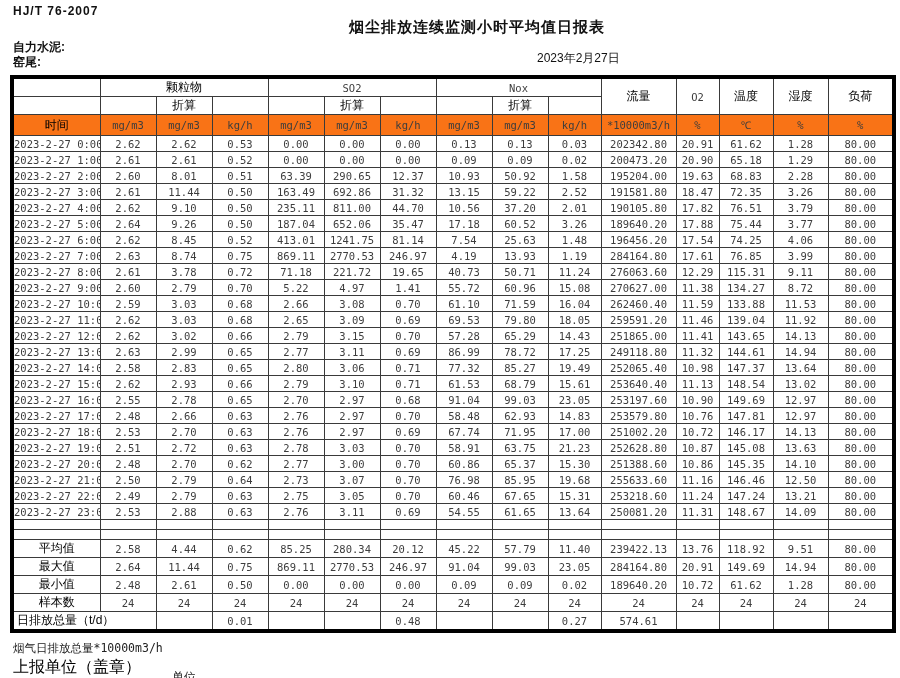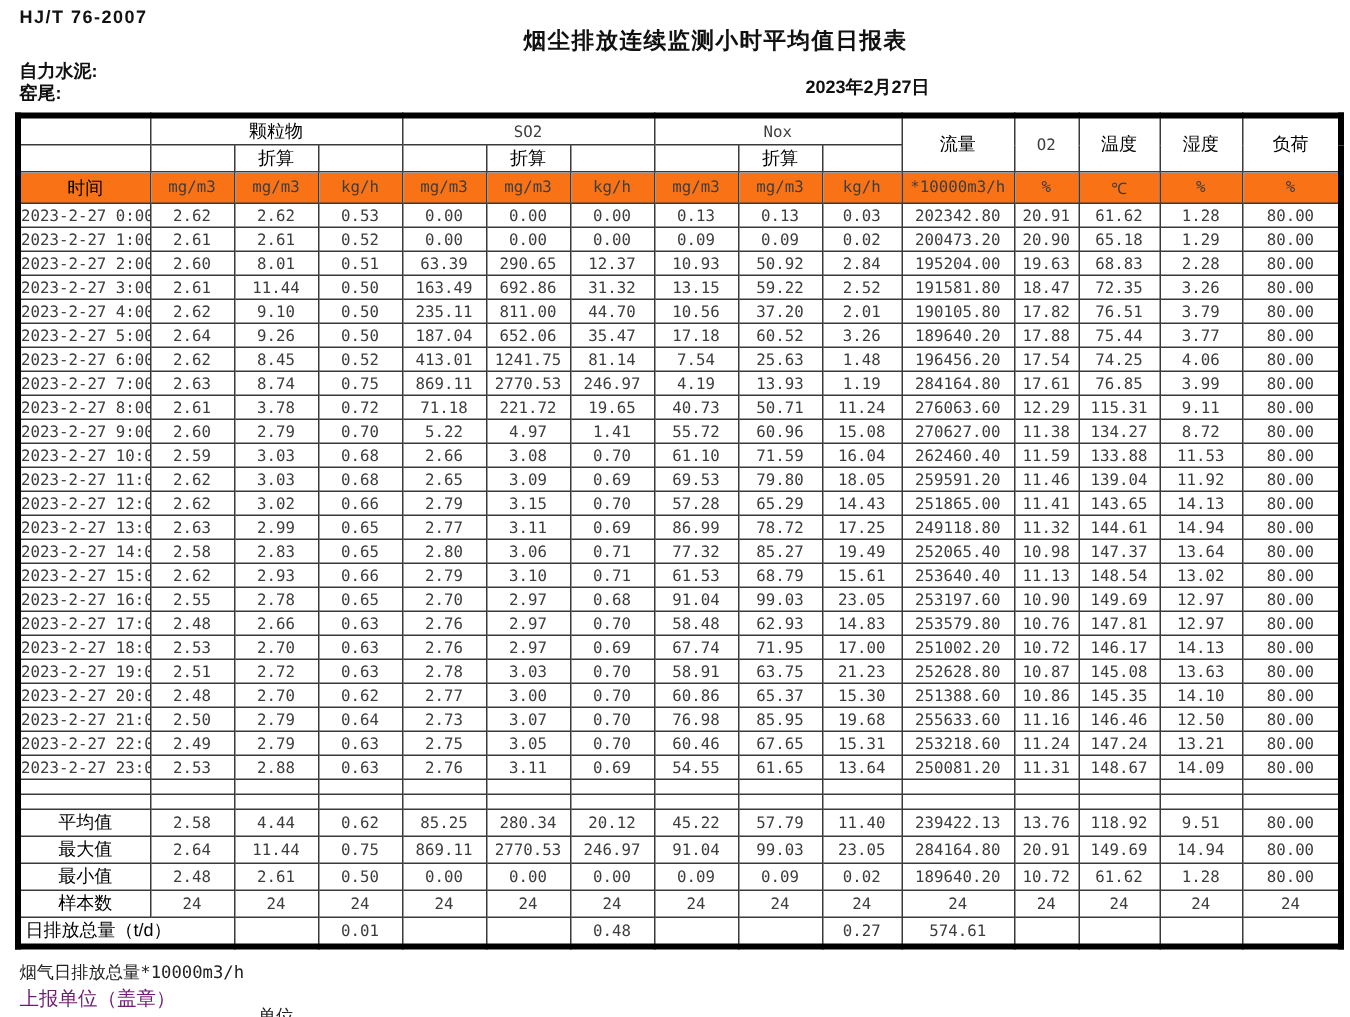--- a/index.html
+++ b/index.html
@@ -4,21 +4,21 @@
 <style>
   html,body{margin:0;padding:0;}
   body{
     width:900px;height:678px;background:#ffffff;position:relative;
     font-family:"Liberation Sans",sans-serif;color:#111;overflow:hidden;
   }
   .hdr-standard{position:absolute;top:4px;left:13px;font-size:12px;font-weight:bold;letter-spacing:1px;text-align:right;}
   .hdr-title{position:absolute;top:18px;left:0;width:954px;text-align:center;font-size:15px;font-weight:bold;letter-spacing:1px;}
   .hdr-company{position:absolute;top:39px;left:13px;font-size:12px;font-weight:bold;}
   .hdr-stack{position:absolute;top:54px;left:13px;font-size:12px;font-weight:bold;}
-  .hdr-date{position:absolute;top:50px;left:537px;font-size:12px;font-weight:bold;}
+  .hdr-date{position:absolute;top:50px;left:537px;font-size:12px;}
   table.report{
     position:absolute;top:75px;left:10px;
     border-collapse:collapse;table-layout:fixed;width:883px;
     border:4px solid #000000;
   }
   .report td,.report th{
     border:1px solid #3a3a3a;padding:0;margin:0;
     overflow:hidden;white-space:nowrap;text-align:center;vertical-align:middle;
     font-weight:normal;
   }
@@ -27,21 +27,21 @@
   .report tr.h1{height:18px;}
   .report tr.h2{height:14px;}
   .report tr.hu{height:21px;}
   .report tr.data{height:16px;}
   .report tr.blank{height:10px;}
   .report tr.sum{height:15px;}
   .report tr.total{height:16px;}
   .report .green{background:#f97316;}
   .report .left{text-align:left;padding-left:3px;}
   .footer-line1{position:absolute;top:641px;left:13px;font-size:11.5px;font-family:"DejaVu Sans Mono",monospace;color:#222;}
-  .footer-line2{position:absolute;top:657px;left:13px;font-size:13px;color:#701a75;}
+  .footer-line2{position:absolute;top:657px;left:13px;font-size:16px;color:#000000;}
   .footer-unit{position:absolute;top:669px;left:172px;font-size:12px;color:#222;}
 </style>
 </head>
 <body>
 
 <div class="hdr-standard">HJ/T 76-2007</div>
 <div class="hdr-title">烟尘排放连续监测小时平均值日报表</div>
 <div class="hdr-company">自力水泥:</div>
 <div class="hdr-stack">窑尾:</div>
 <div class="hdr-date">2023年2月27日</div>
@@ -144,21 +144,21 @@
       <tr class="data">
         <td class="num">2023-2-27 2:00</td>
         <td class="num">2.60</td>
         <td class="num">8.01</td>
         <td class="num">0.51</td>
         <td class="num">63.39</td>
         <td class="num">290.65</td>
         <td class="num">12.37</td>
         <td class="num">10.93</td>
         <td class="num">50.92</td>
-        <td class="num">2.84</td>
+        <td class="num">1.58</td>
         <td class="num">195204.00</td>
         <td class="num">19.63</td>
         <td class="num">68.83</td>
         <td class="num">2.28</td>
         <td class="num">80.00</td>
       </tr>
       <tr class="data">
         <td class="num">2023-2-27 3:00</td>
         <td class="num">2.61</td>
         <td class="num">11.44</td>

